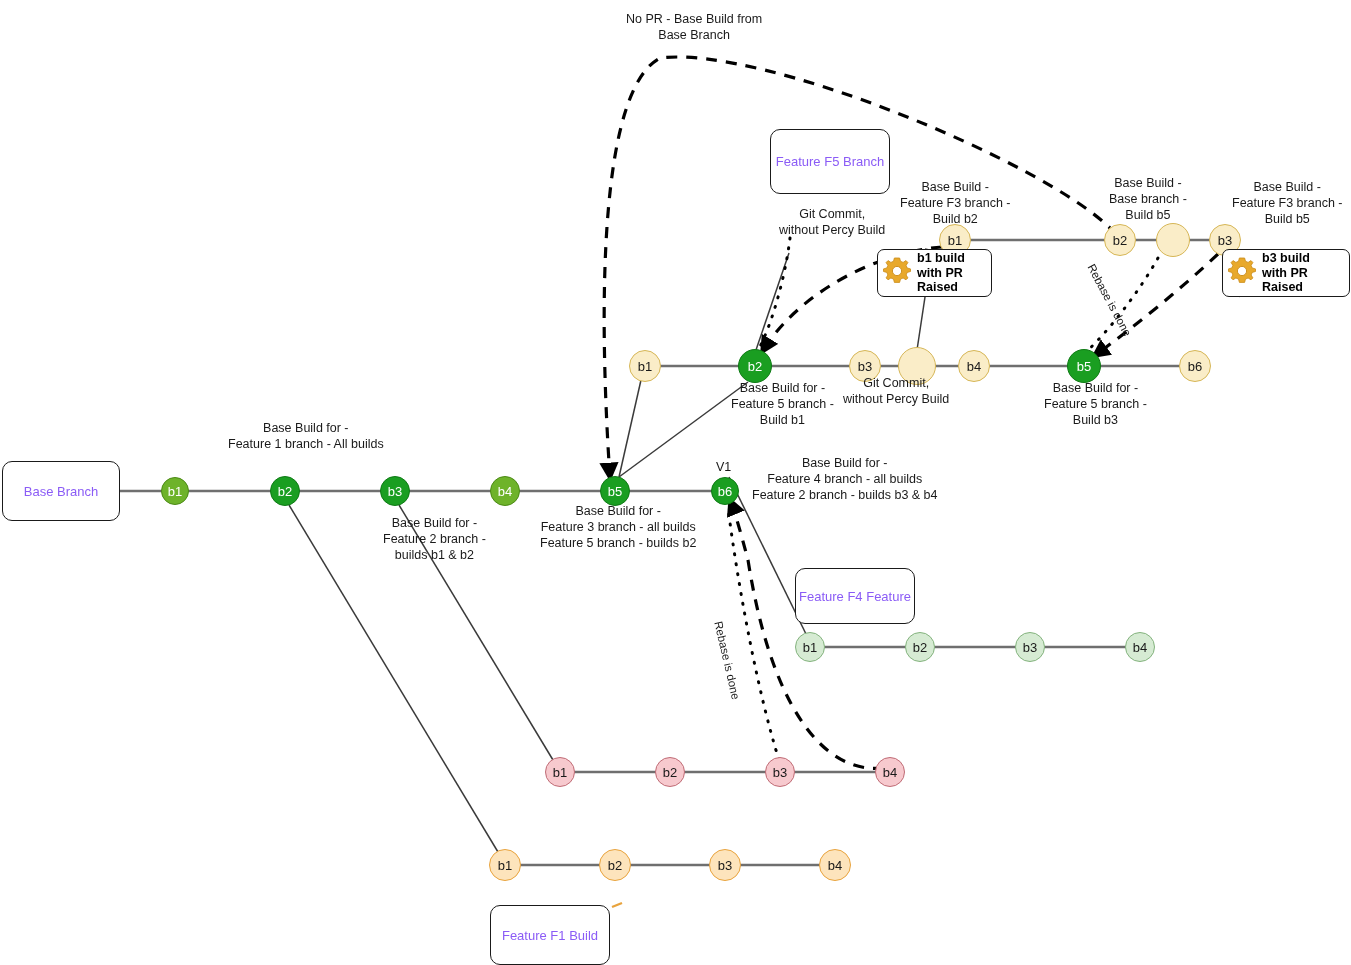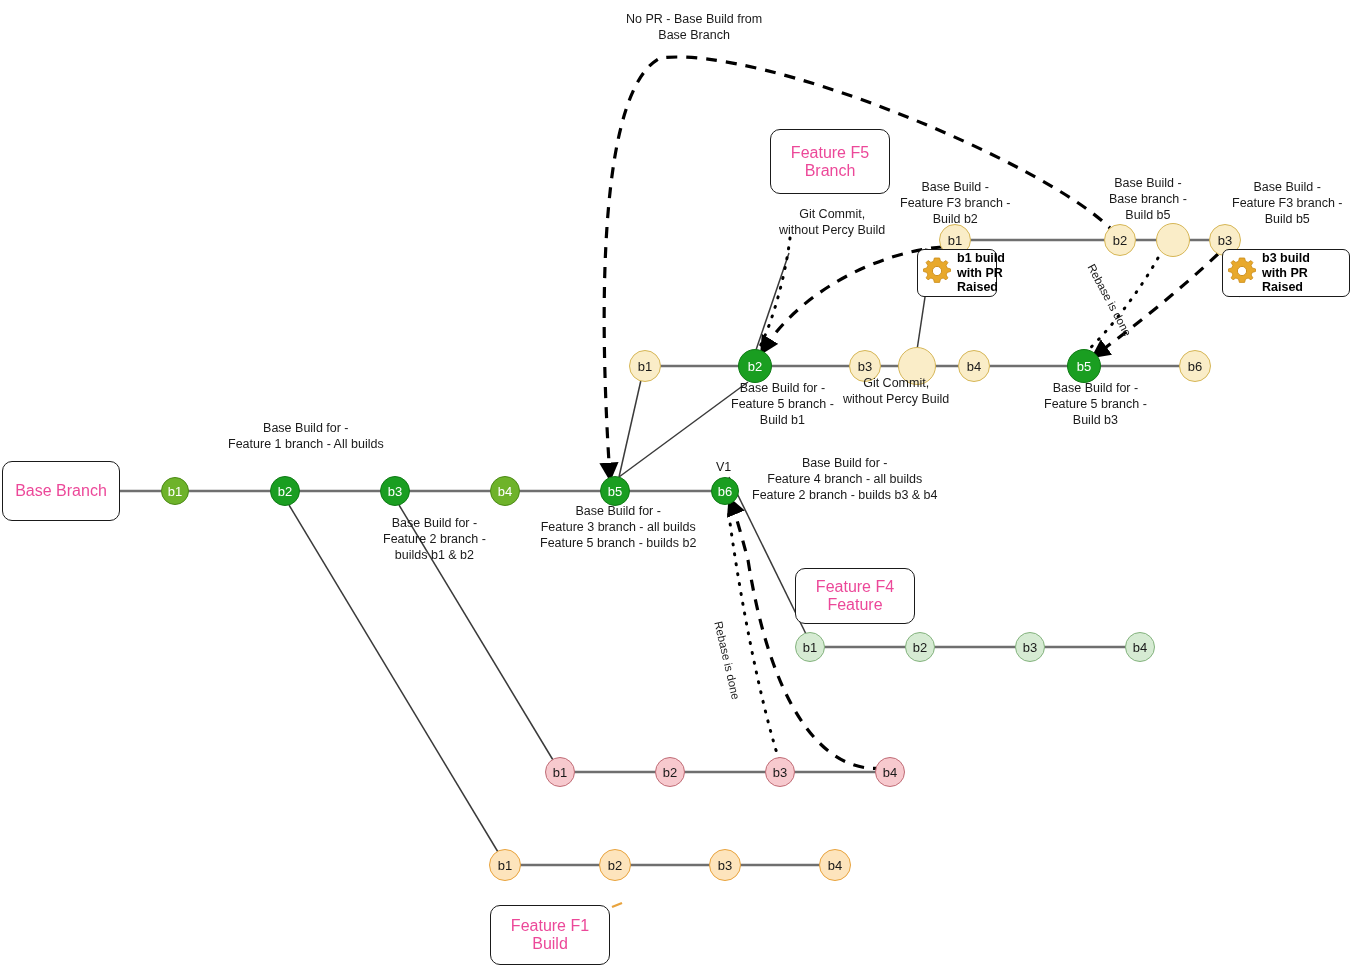--- a/index.html
+++ b/index.html
@@ -16,21 +16,21 @@
   .node.dark-green{background:#1a9e21;border:1px solid #0f7a15;color:#ffffff;}
   .node.light-green{background:#6eb32a;border:1px solid #4c8a16;color:#ffffff;}
   .node.cream{background:#faedc8;border:1px solid #d6b656;color:#1a1a1a;}
   .node.peach{background:#fde4bc;border:1px solid #e8a33d;color:#1a1a1a;}
   .node.pink{background:#f7c9ce;border:1px solid #c06c76;color:#1a1a1a;}
   .node.mint{background:#d6ebd3;border:1px solid #84b37e;color:#1a1a1a;}
 
   .label-box{
     position:absolute;background:#ffffff;border:1.4px solid #1a1a1a;
     border-radius:10px;display:flex;align-items:center;justify-content:center;
-    font-size:16px;color:#ec4899;box-sizing:border-box;z-index:6;text-align:center;
+    font-size:13px;color:#8b5cf6;box-sizing:border-box;z-index:6;text-align:center;
   }
   .ann{
     position:absolute;font-size:12.5px;color:#1a1a1a;line-height:1.28;
     white-space:pre;z-index:7;
   }
   .ann.center{text-align:center;}
   .ann.left{text-align:center;}
 
   .pr-badge{
     position:absolute;background:#ffffff;border:1.4px solid #1a1a1a;border-radius:7px;
@@ -248,21 +248,21 @@
 Feature F3 branch -
 Build b5</div>
       <div class="ann left" style="left: 731px; top: 380px;">Base Build for -
 Feature 5 branch -
 Build b1</div>
       <div class="ann left" style="left: 1044px; top: 380px;">Base Build for -
 Feature 5 branch -
 Build b3</div>
     </div>
 
-  <div class="pr-badge" style="left:917px;top:249px;width:80px;height:48px;">
+  <div class="pr-badge" style="left:877px;top:249px;width:115px;height:48px;">
     <span class="gear">
       <svg width="32" height="32" viewBox="0 0 32 32">
         <g fill="#e8a92c" stroke="#c98a16" stroke-width="0.8">
           <path d="M16 3 l2.6 0 0.9 3.3 2.6 1.1 2.9-1.8 1.9 1.9 -1.8 2.9 1.1 2.6 3.3 0.9 0 2.6 -3.3 0.9 -1.1 2.6 1.8 2.9 -1.9 1.9 -2.9-1.8 -2.6 1.1 -0.9 3.3 -2.6 0 -2.6 0 -0.9-3.3 -2.6-1.1 -2.9 1.8 -1.9-1.9 1.8-2.9 -1.1-2.6 -3.3-0.9 0-2.6 3.3-0.9 1.1-2.6 -1.8-2.9 1.9-1.9 2.9 1.8 2.6-1.1 0.9-3.3z"></path>
         </g>
         <circle cx="16" cy="16" r="4.6" fill="#ffffff" stroke="#c98a16" stroke-width="0.9"></circle>
       </svg>
     </span>
     <span class="txt">b1 build
 with PR

